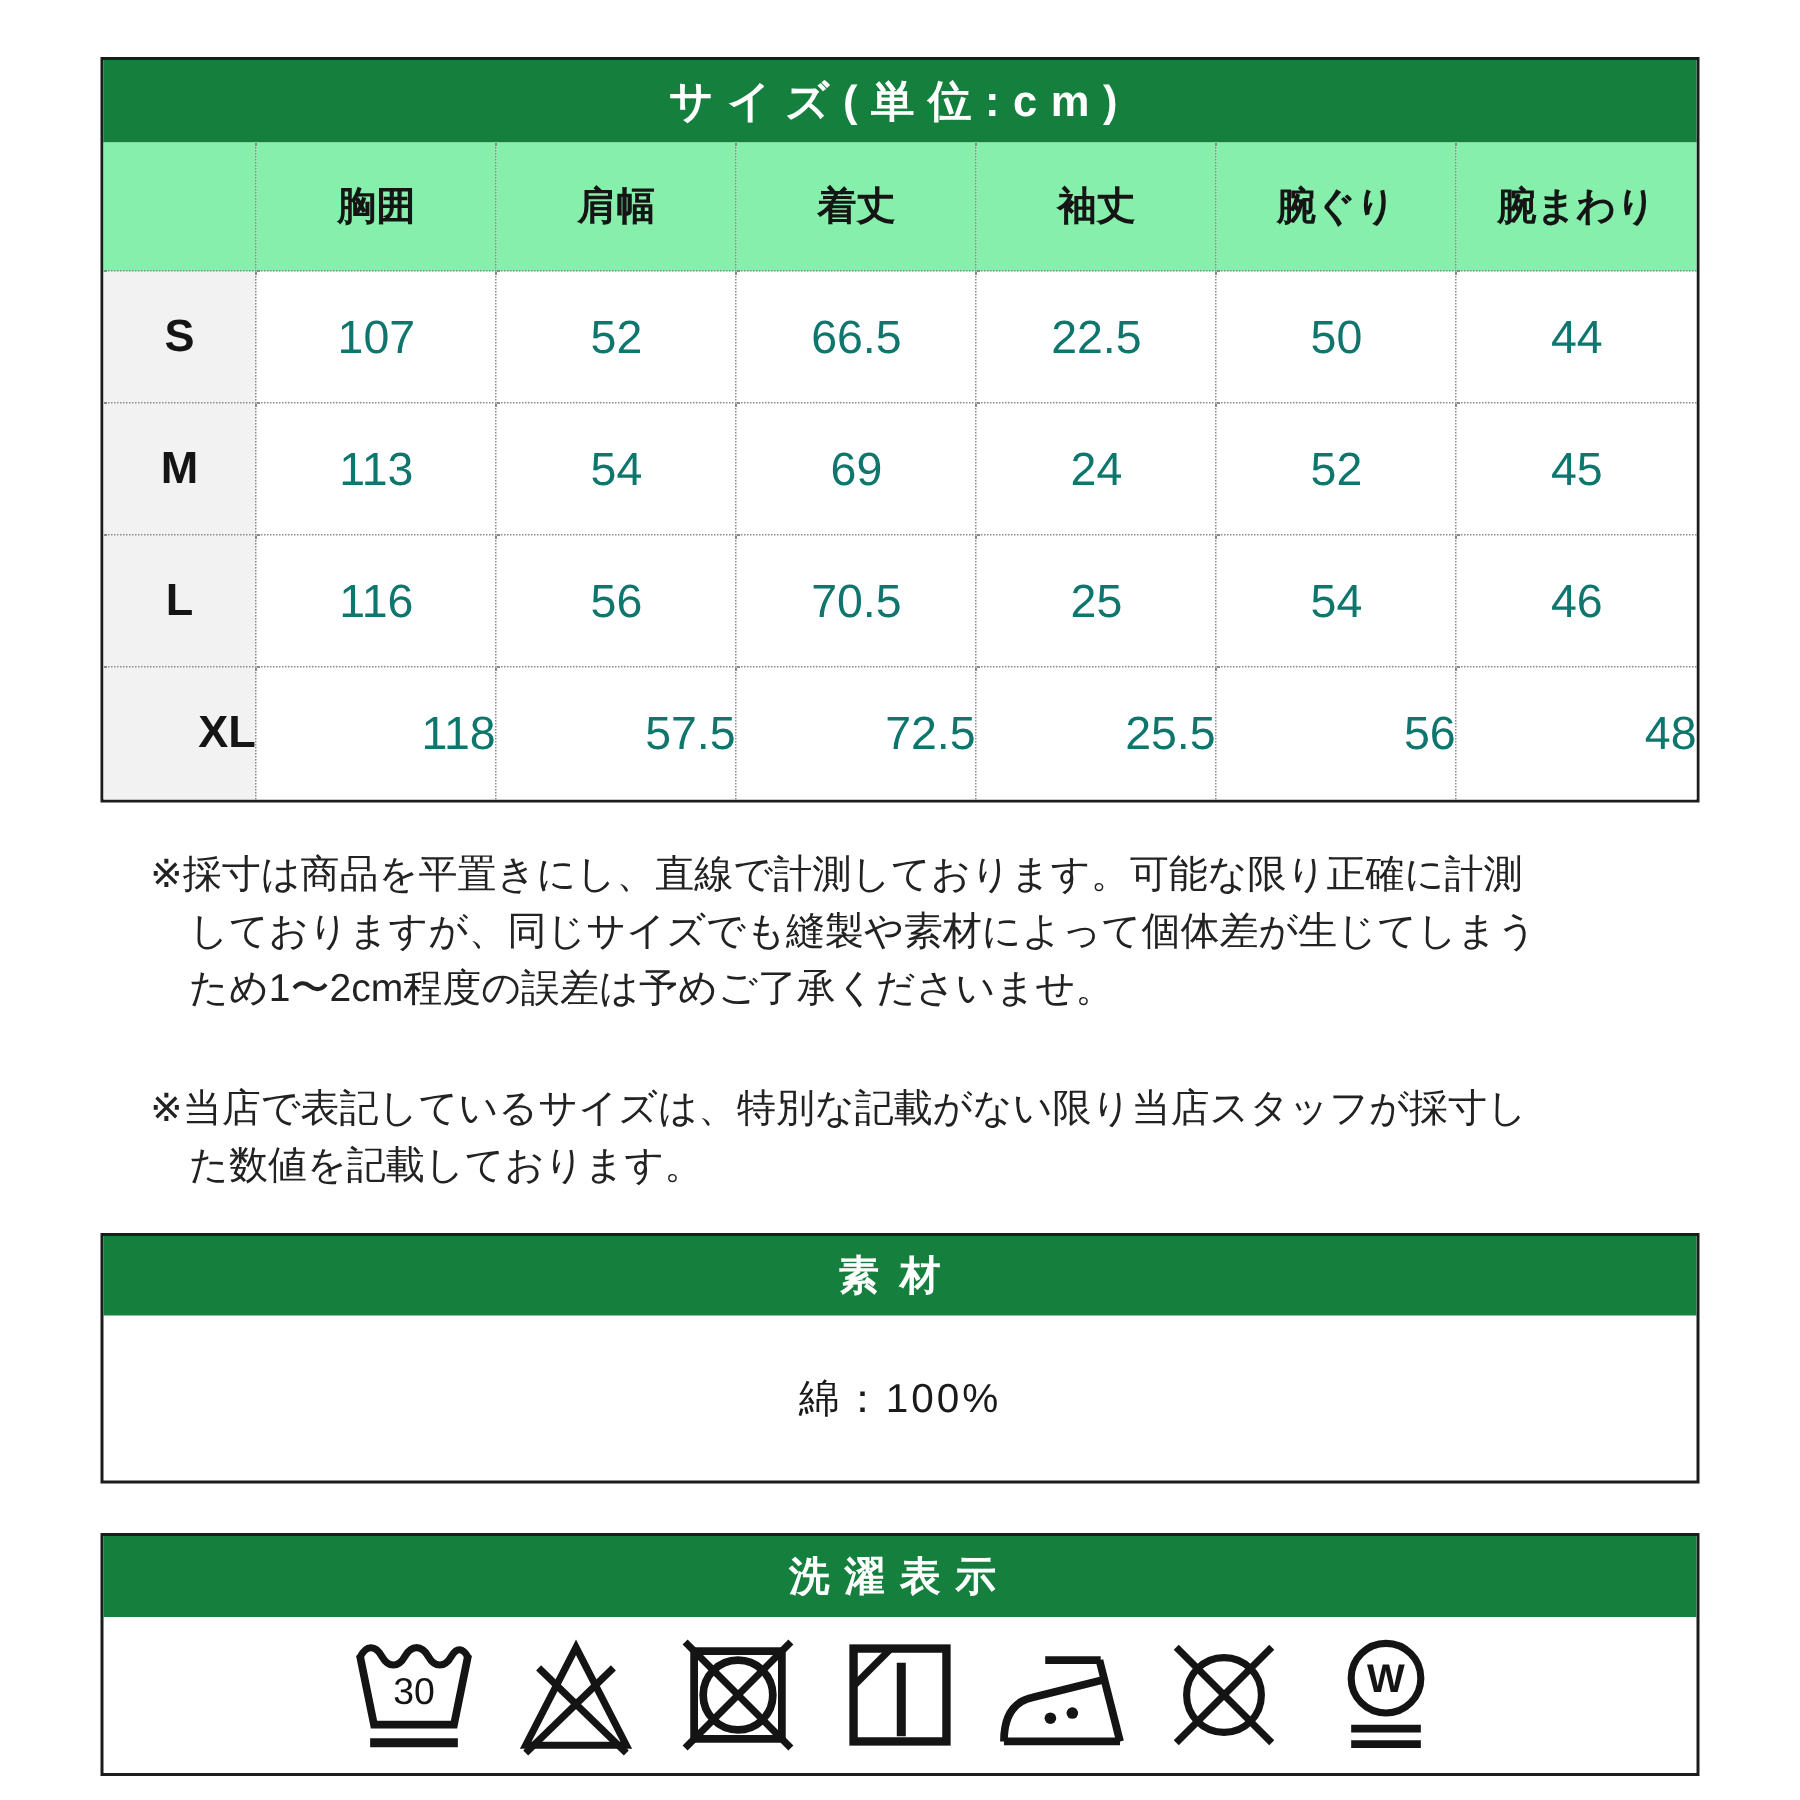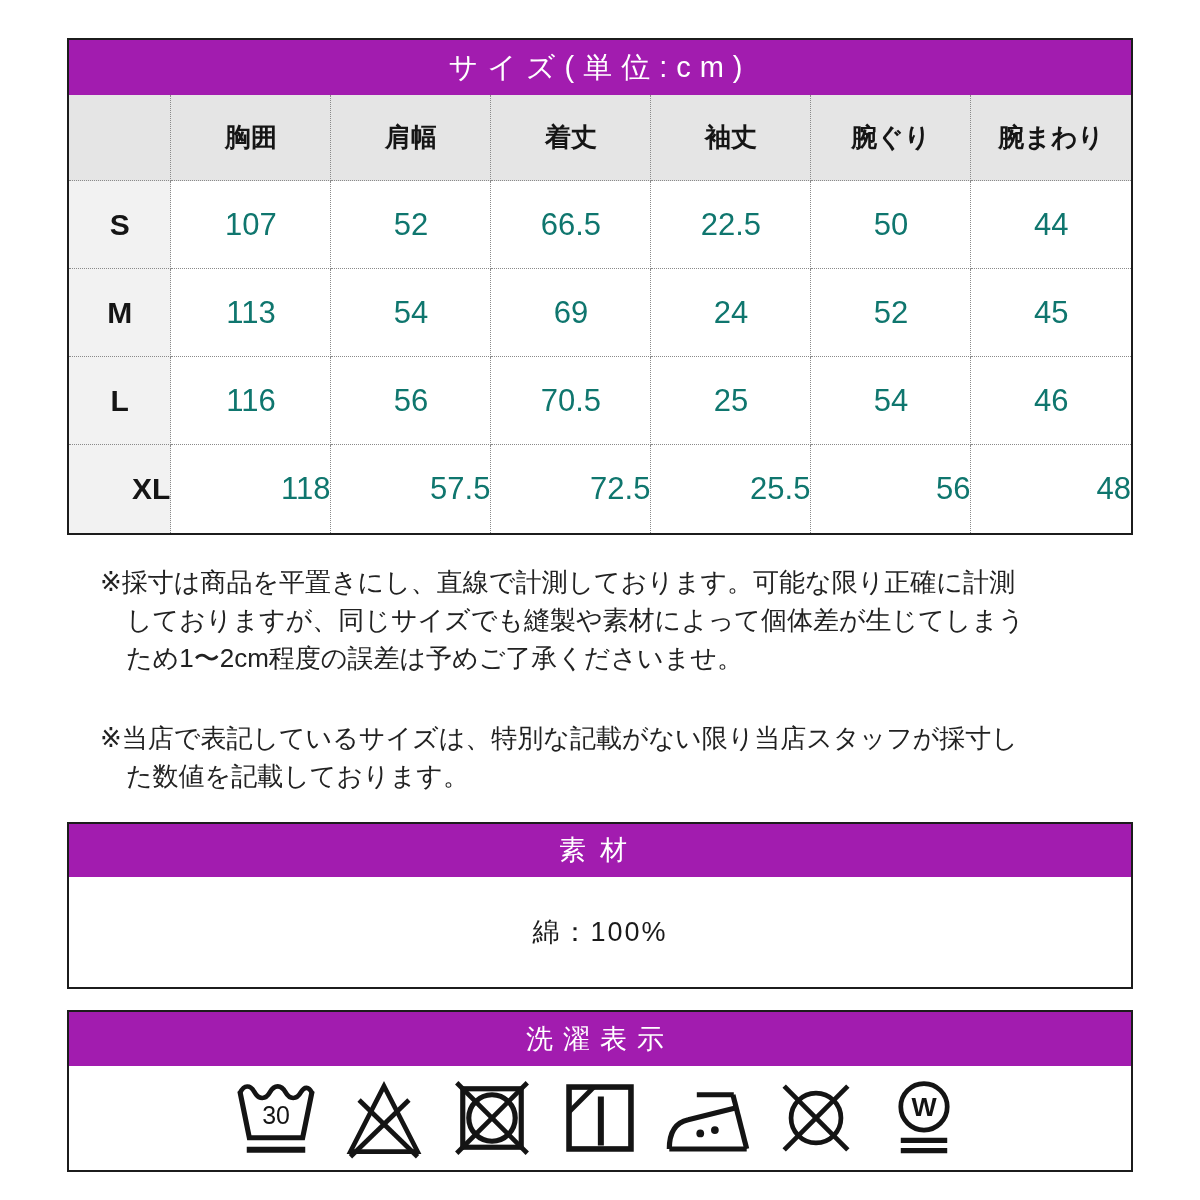--- a/index.html
+++ b/index.html
@@ -8,39 +8,39 @@
     font-family:"Liberation Sans","DejaVu Sans",sans-serif;
     color:#111;overflow:hidden;
   }
   .content{width:1066px;margin:0 auto;padding-top:38px;}
 
   
   .framed{border:2px solid #1c1c1c;background:#fff;}
 
   
   .bar{
-    background:#a21caf;color:#ffffff;display:flex;align-items:center;justify-content:center;
-    font-weight:normal;
+    background:#15803d;color:#ffffff;display:flex;align-items:center;justify-content:center;
+    font-weight:bold;
   }
   .size-bar{height:55px;font-size:29px;letter-spacing:9px;}
   .material-bar{height:53px;font-size:27px;letter-spacing:14px;}
   .laundry-bar{height:54px;font-size:27px;letter-spacing:10px;}
 
   
   .size-table{width:100%;border-collapse:collapse;table-layout:fixed;}
   .size-table col.c-label{width:9.6%;}
   .size-table th,.size-table td{
     border:1px dotted #8a8a8a;text-align:center;vertical-align:middle;padding:0;
   }
   .size-table tr > *:first-child{border-left:none;}
   .size-table tr > *:last-child{border-right:none;}
   .size-table thead tr > *{border-top:none;}
   .size-table tbody tr:last-child > *{border-bottom:none;text-align:right;}
   .size-table thead th{
-    background:#e5e5e5;height:85px;font-size:26px;font-weight:bold;color:#151515;
+    background:#86efac;height:85px;font-size:26px;font-weight:bold;color:#151515;
   }
   .size-table tbody th{
     background:#f2f2f2;font-size:30px;font-weight:bold;color:#151515;
   }
   .size-table tbody tr{height:88px;}
   .size-table td{font-size:31px;font-weight:400;color:#0f766e;background:#fff;}
 
   
   .notes{margin-top:28px;}
   .note{
@@ -50,21 +50,21 @@
     word-break:break-all;
   }
   .note:last-child{margin-bottom:0;}
 
   
   .material-box{margin-top:27px;}
   .material-body{height:110px;display:flex;align-items:center;justify-content:center;
     font-size:27px;color:#1a1a1a;letter-spacing:2px;}
 
   
-  .laundry-box{margin-top:21px;}
+  .laundry-box{margin-top:33px;}
   .laundry-body{height:104px;display:flex;align-items:center;justify-content:center;gap:22px;}
   .laundry-body svg{width:86px;height:86px;display:block;}
   .laundry-body svg path,.laundry-body svg rect,.laundry-body svg circle.o{
     fill:none;stroke:#141414;
   }
   .laundry-body svg text{
     font-family:"Liberation Sans","DejaVu Sans",sans-serif;fill:#141414;stroke:none;
   }
 </style>
 </head>

